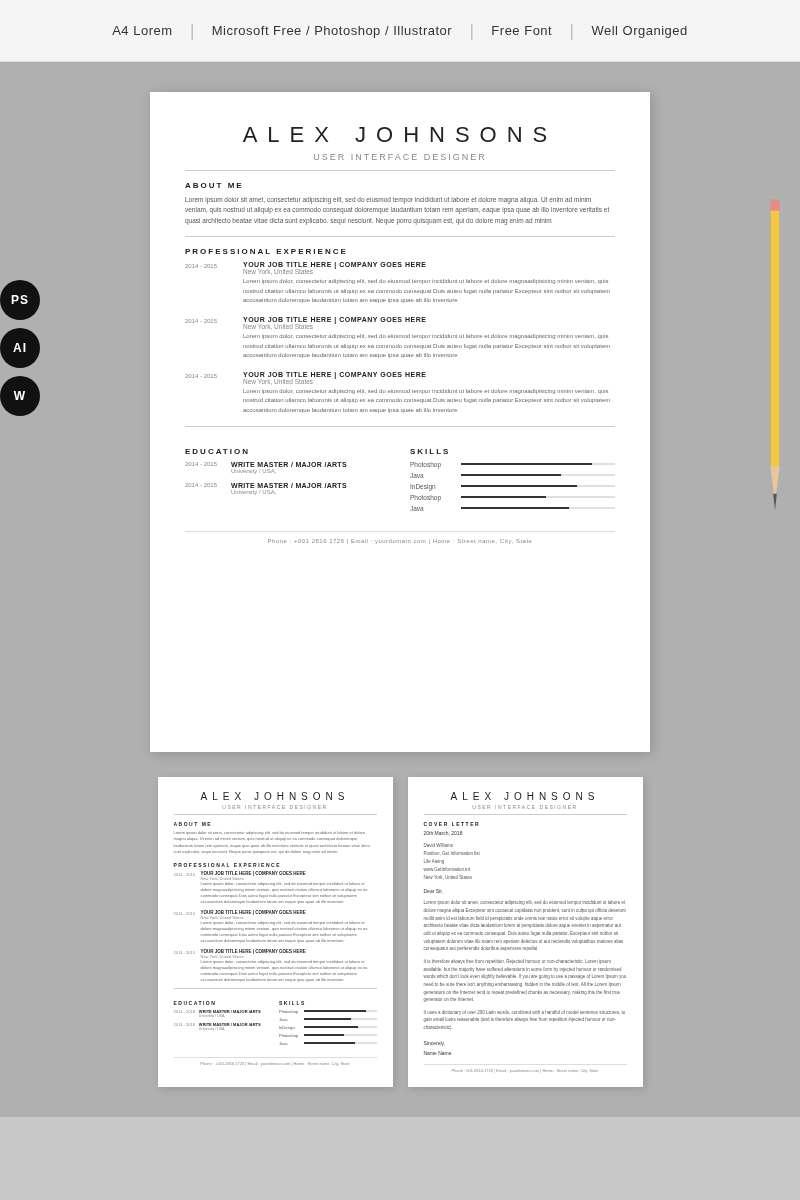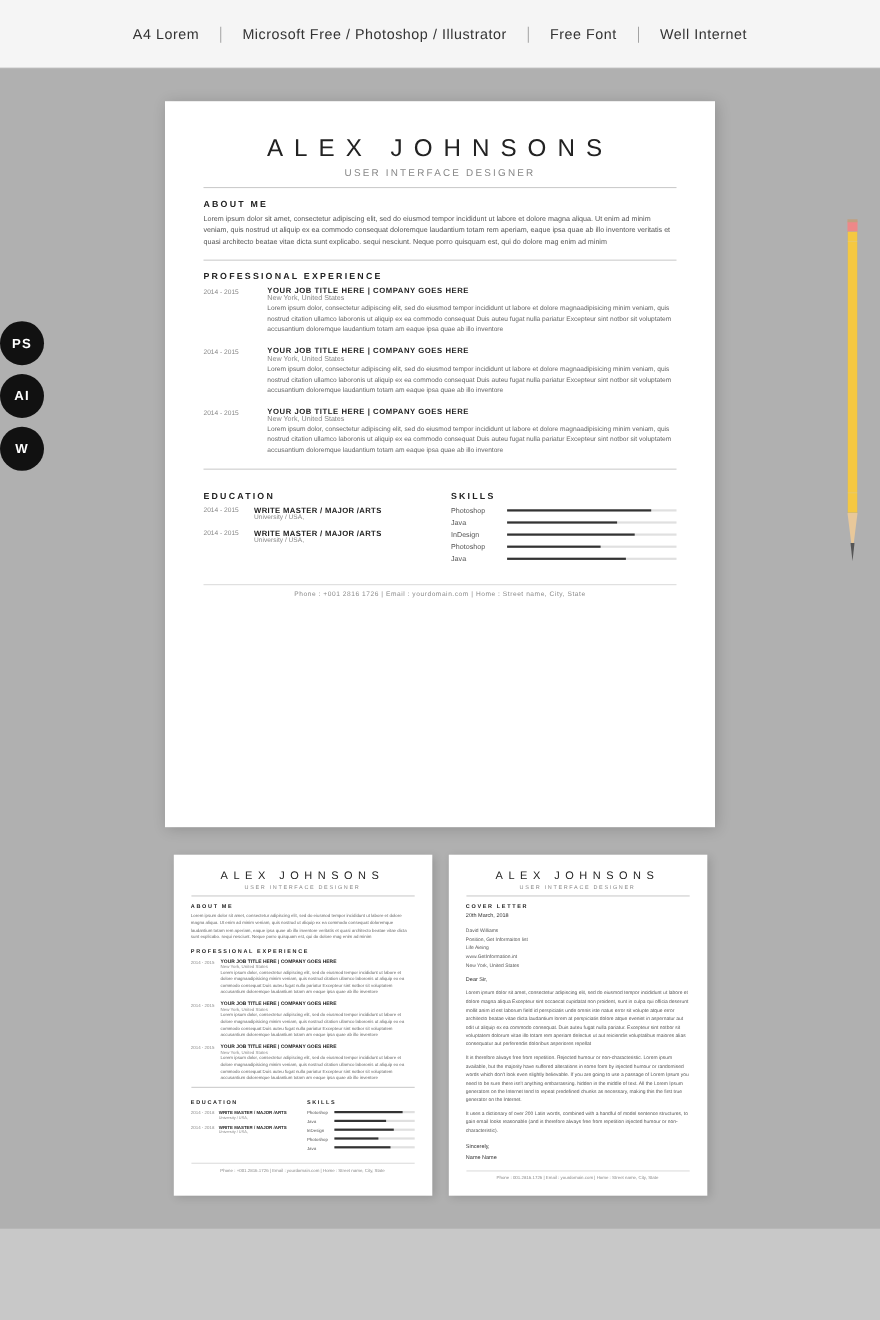--- a/index.html
+++ b/index.html
@@ -200,21 +200,21 @@
       color: #888;
       text-align: center;
       font-family: Arial, sans-serif;
       letter-spacing: 0.5px;
     }
 
     
     .badges-column {
       position: absolute;
       left: -50px;
-      top: 200px;
+      top: 188px;
       display: flex;
       flex-direction: column;
       gap: 8px;
     }
     .badge {
       width: 40px;
       height: 40px;
       border-radius: 50%;
       background: #111;
       color: #fff;
@@ -435,21 +435,21 @@
 </head>
 <body>
 
 <div class="top-bar">
   <span class="top-bar-item">A4 Lorem</span>
   <span class="top-bar-sep">|</span>
   <span class="top-bar-item">Microsoft Free / Photoshop / Illustrator</span>
   <span class="top-bar-sep">|</span>
   <span class="top-bar-item">Free Font</span>
   <span class="top-bar-sep">|</span>
-  <span class="top-bar-item">Well Internet</span>
+  <span class="top-bar-item">Well Organiged</span>
 </div>
 
 <div class="main-area">
 
   <div class="large-resume-wrapper">
 
     <div class="badges-column">
       <div class="badge">PS</div>
       <div class="badge">AI</div>
       <div class="badge">W</div>

